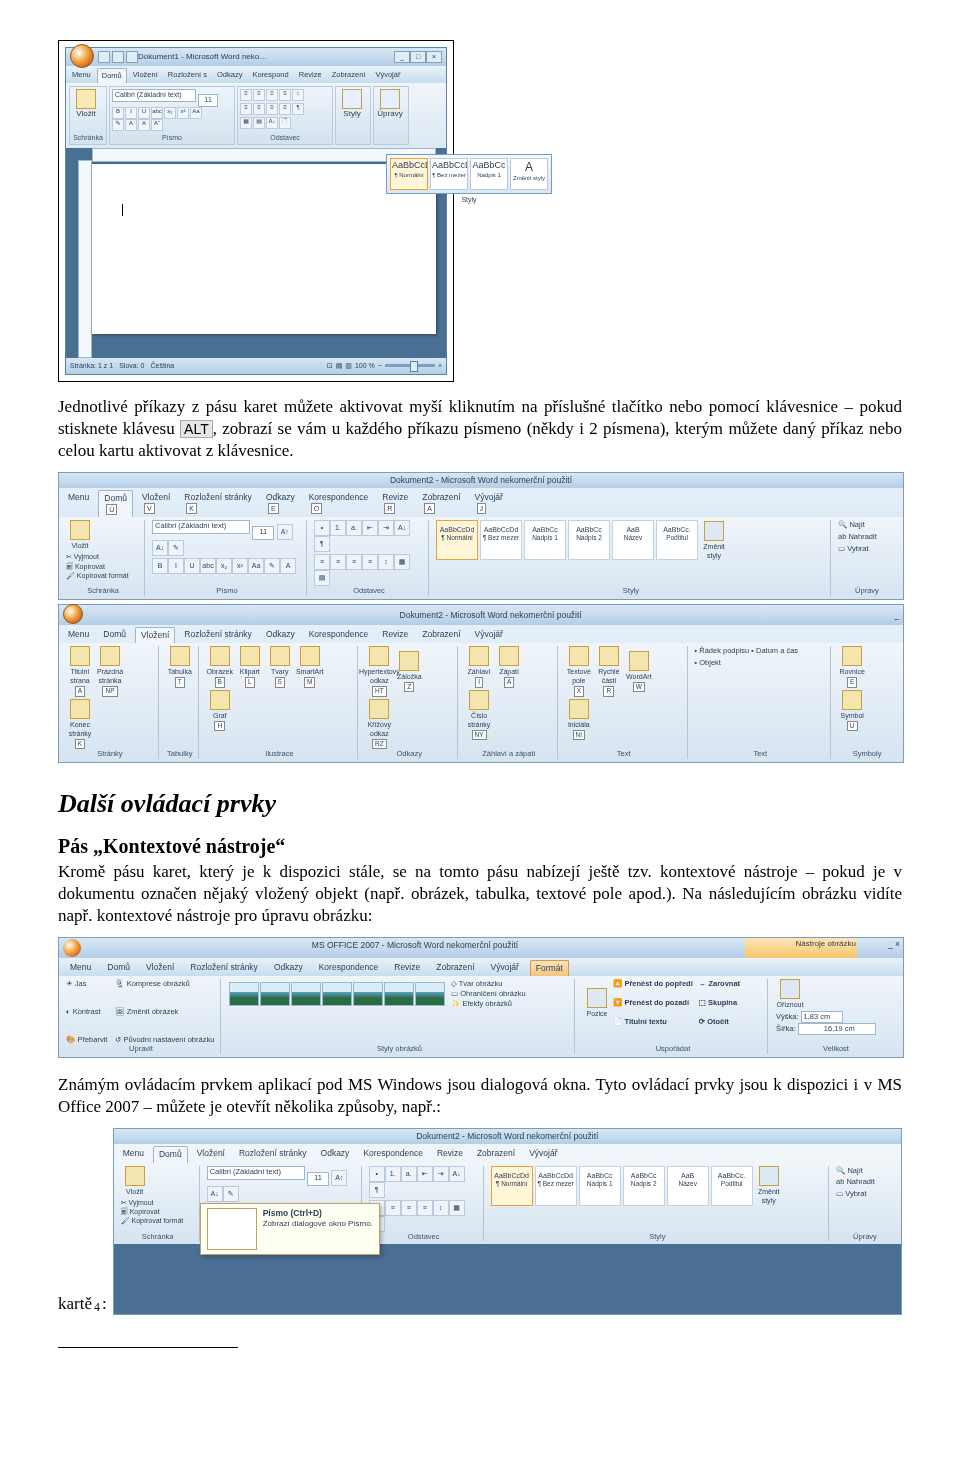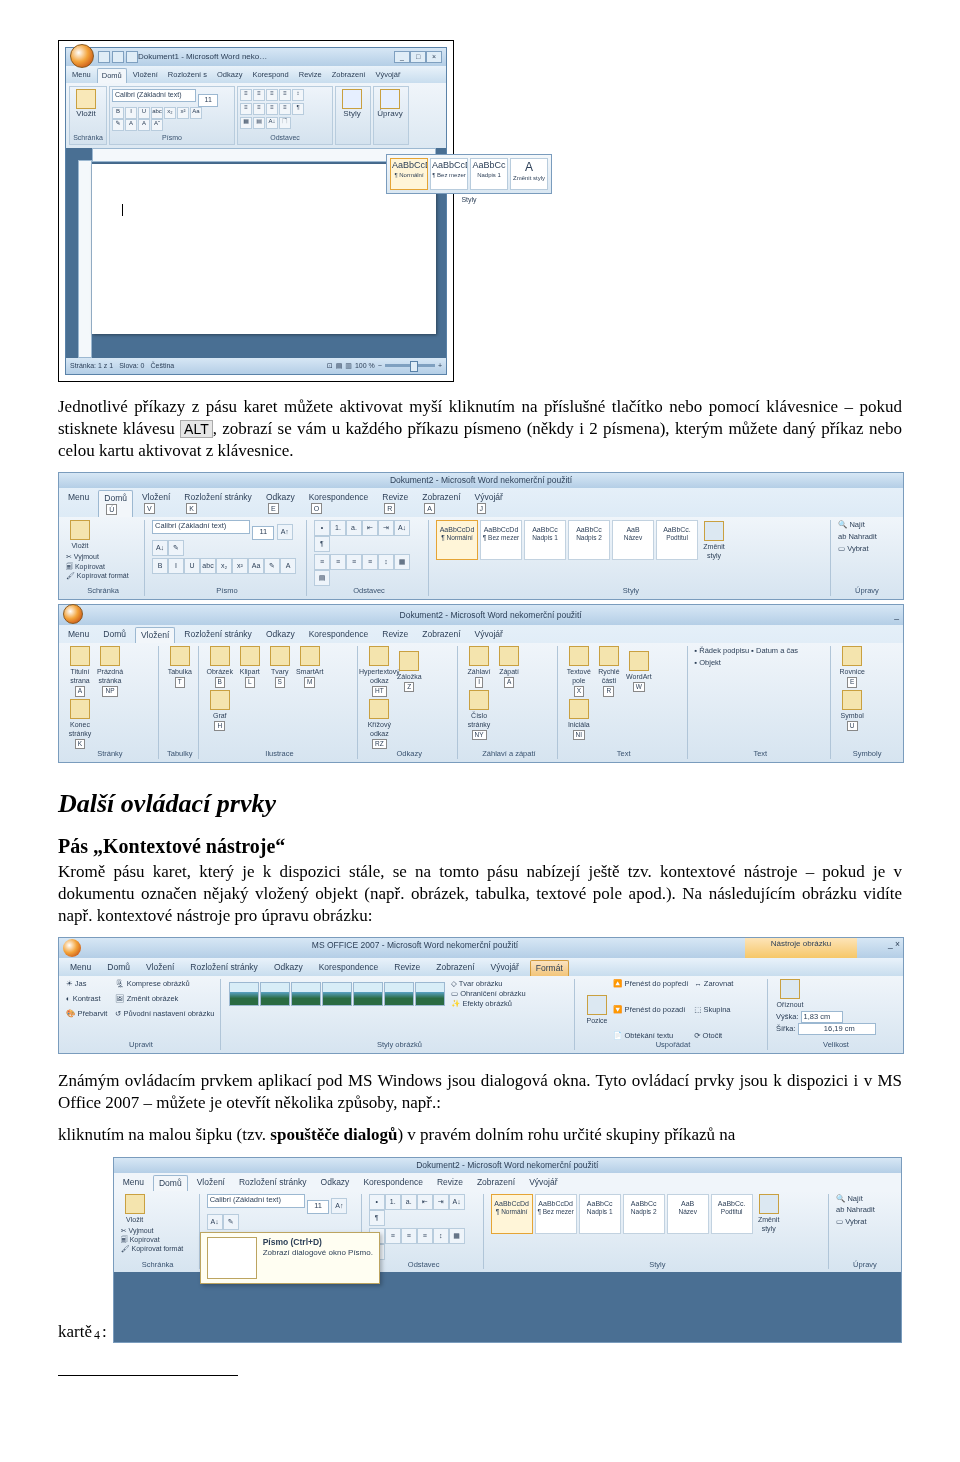--- a/index.html
+++ b/index.html
@@ -482,38 +482,38 @@
 
 <h2>Další ovládací prvky</h2>
 <h3>Pás „Kontextové nástroje“</h3>
 <p>Kromě pásu karet, který je k dispozici stále, se na tomto pásu nabízejí ještě tzv. kontextové nástroje – pokud je v dokumentu označen nějaký vložený objekt (např. obrázek, tabulka, textové pole apod.).  Na následujícím obrázku vidíte např. kontextové nástroje pro úpravu obrázku:</p>
 
 
 <div class="format-strip" style="margin-bottom:16px;">
   <div style="display:flex;background:linear-gradient(#d7e7f5,#b4cee6);">
     <div style="width:18px;height:18px;border-radius:50%;background:radial-gradient(circle at 35% 35%,#fff,#f3a33a 45%,#cc5c1a 80%);margin:1px 4px;"></div>
     <div style="flex:1;text-align:center;padding:2px;">MS OFFICE 2007 - Microsoft Word nekomerční použití</div>
-    <div class="fs-ctx-title" style="width:110px;">Nástroje obrázku</div>
+    <div class="fs-ctx-title" style="width:110px;text-align:right;">Nástroje obrázku</div>
     <div style="width:40px;text-align:right;padding:1px 3px;"><span>_</span> <span>×</span></div>
   </div>
   <div class="fs-tabs" id="fmt-tabs">
   <span>Menu</span>
         <span>Domů</span>
         <span>Vložení</span>
         <span>Rozložení stránky</span>
         <span>Odkazy</span>
         <span>Korespondence</span>
         <span>Revize</span>
         <span>Zobrazení</span>
         <span>Vývojář</span>
         <span class="ctx">Formát</span>
       </div>
   <div class="fs-body">
     <div class="rs-group" style="width:150px;">
-      <div class="rs-group-content" style="font-size:7.5px;display:grid;grid-template-columns:auto auto;gap:5px 6px;">
+      <div class="rs-group-content" style="font-size:7.5px;display:grid;grid-template-columns:auto auto;gap:18px 6px;">
         <span>☀ <span>Jas</span></span>
         <span>🗜 <span>Komprese obrázků</span></span>
         <span>◐ <span>Kontrast</span></span>
         <span>🖼 <span>Změnit obrázek</span></span>
         <span>🎨 <span>Přebarvit</span></span>
         <span>↺ <span>Původní nastavení obrázku</span></span>
       </div>
       <div class="rs-group-label">Upravit</div>
     </div>
     <div class="rs-group" style="flex:1;">
@@ -534,26 +534,26 @@
         </div>
       </div>
       <div class="rs-group-label">Styly obrázků</div>
     </div>
     <div class="rs-group" style="width:180px;">
       <div class="rs-group-content" style="font-size:7.5px;">
         <div class="vbig">
               <div class="ico" style="background:#dce8f2;"></div>
               <span>Pozice</span>
             </div>
-        <div style="display:grid;grid-template-columns:auto auto;gap:16px 6px;">
+        <div style="display:grid;grid-template-columns:auto auto;gap:9px 6px;font-weight:bold;">
           <span>🔼 <span>Přenést do popředí</span></span>
           <span>↔ <span>Zarovnat</span></span>
           <span>🔽 <span>Přenést do pozadí</span></span>
           <span>⬚ <span>Skupina</span></span>
-          <span>📄 <span>Obtékání textu</span></span>
+          <span>📄 <span>Titulní textu</span></span>
           <span>⟳ <span>Otočit</span></span>
         </div>
       </div>
       <div class="rs-group-label">Uspořádat</div>
     </div>
     <div class="rs-group" style="width:120px;">
       <div class="rs-group-content" style="font-size:7.5px;">
         <div class="vbig">
               <div class="ico" style="background:#dce8f2;"></div>
               <span>Oříznout</span>
@@ -562,23 +562,20 @@
           <div><span>Výška:</span> <span style="display:inline-block;width:36px;background:#fff;border:1px solid #9cb8d1;padding:0 2px;">1,83 cm</span></div>
           <div><span>Šířka:</span> <span style="display:inline-block;width:36px;background:#fff;border:1px solid #9cb8d1;text-align:right;padding:0 20px;">16,19 cm</span></div>
         </div>
       </div>
       <div class="rs-group-label">Velikost</div>
     </div>
   </div>
 </div>
 
 <p>Známým ovládacím prvkem aplikací pod MS Windows jsou dialogová okna. Tyto ovládací prvky jsou k dispozici i v MS Office 2007 – můžete je otevřít několika způsoby, např.:</p>
-<p>
-  <span>kliknutím na malou šipku (tzv. </span><span class="bold">spouštěče dialogů</span><span>) v pravém dolním rohu určité skupiny příkazů na</span>
-</p>
 
 
 <div style="display:flex;align-items:flex-end;gap:2px;">
   <span>kartě</span>
       <sup>4</sup>
   <span>:</span>
   <div class="dialog-shot" style="flex:1;margin-left:4px;position:relative;">
     <div class="rs-title">Dokument2 - Microsoft Word nekomerční použití</div>
     <div class="rs-tabs" id="dlg-tabs">
           <span>Menu</span>

